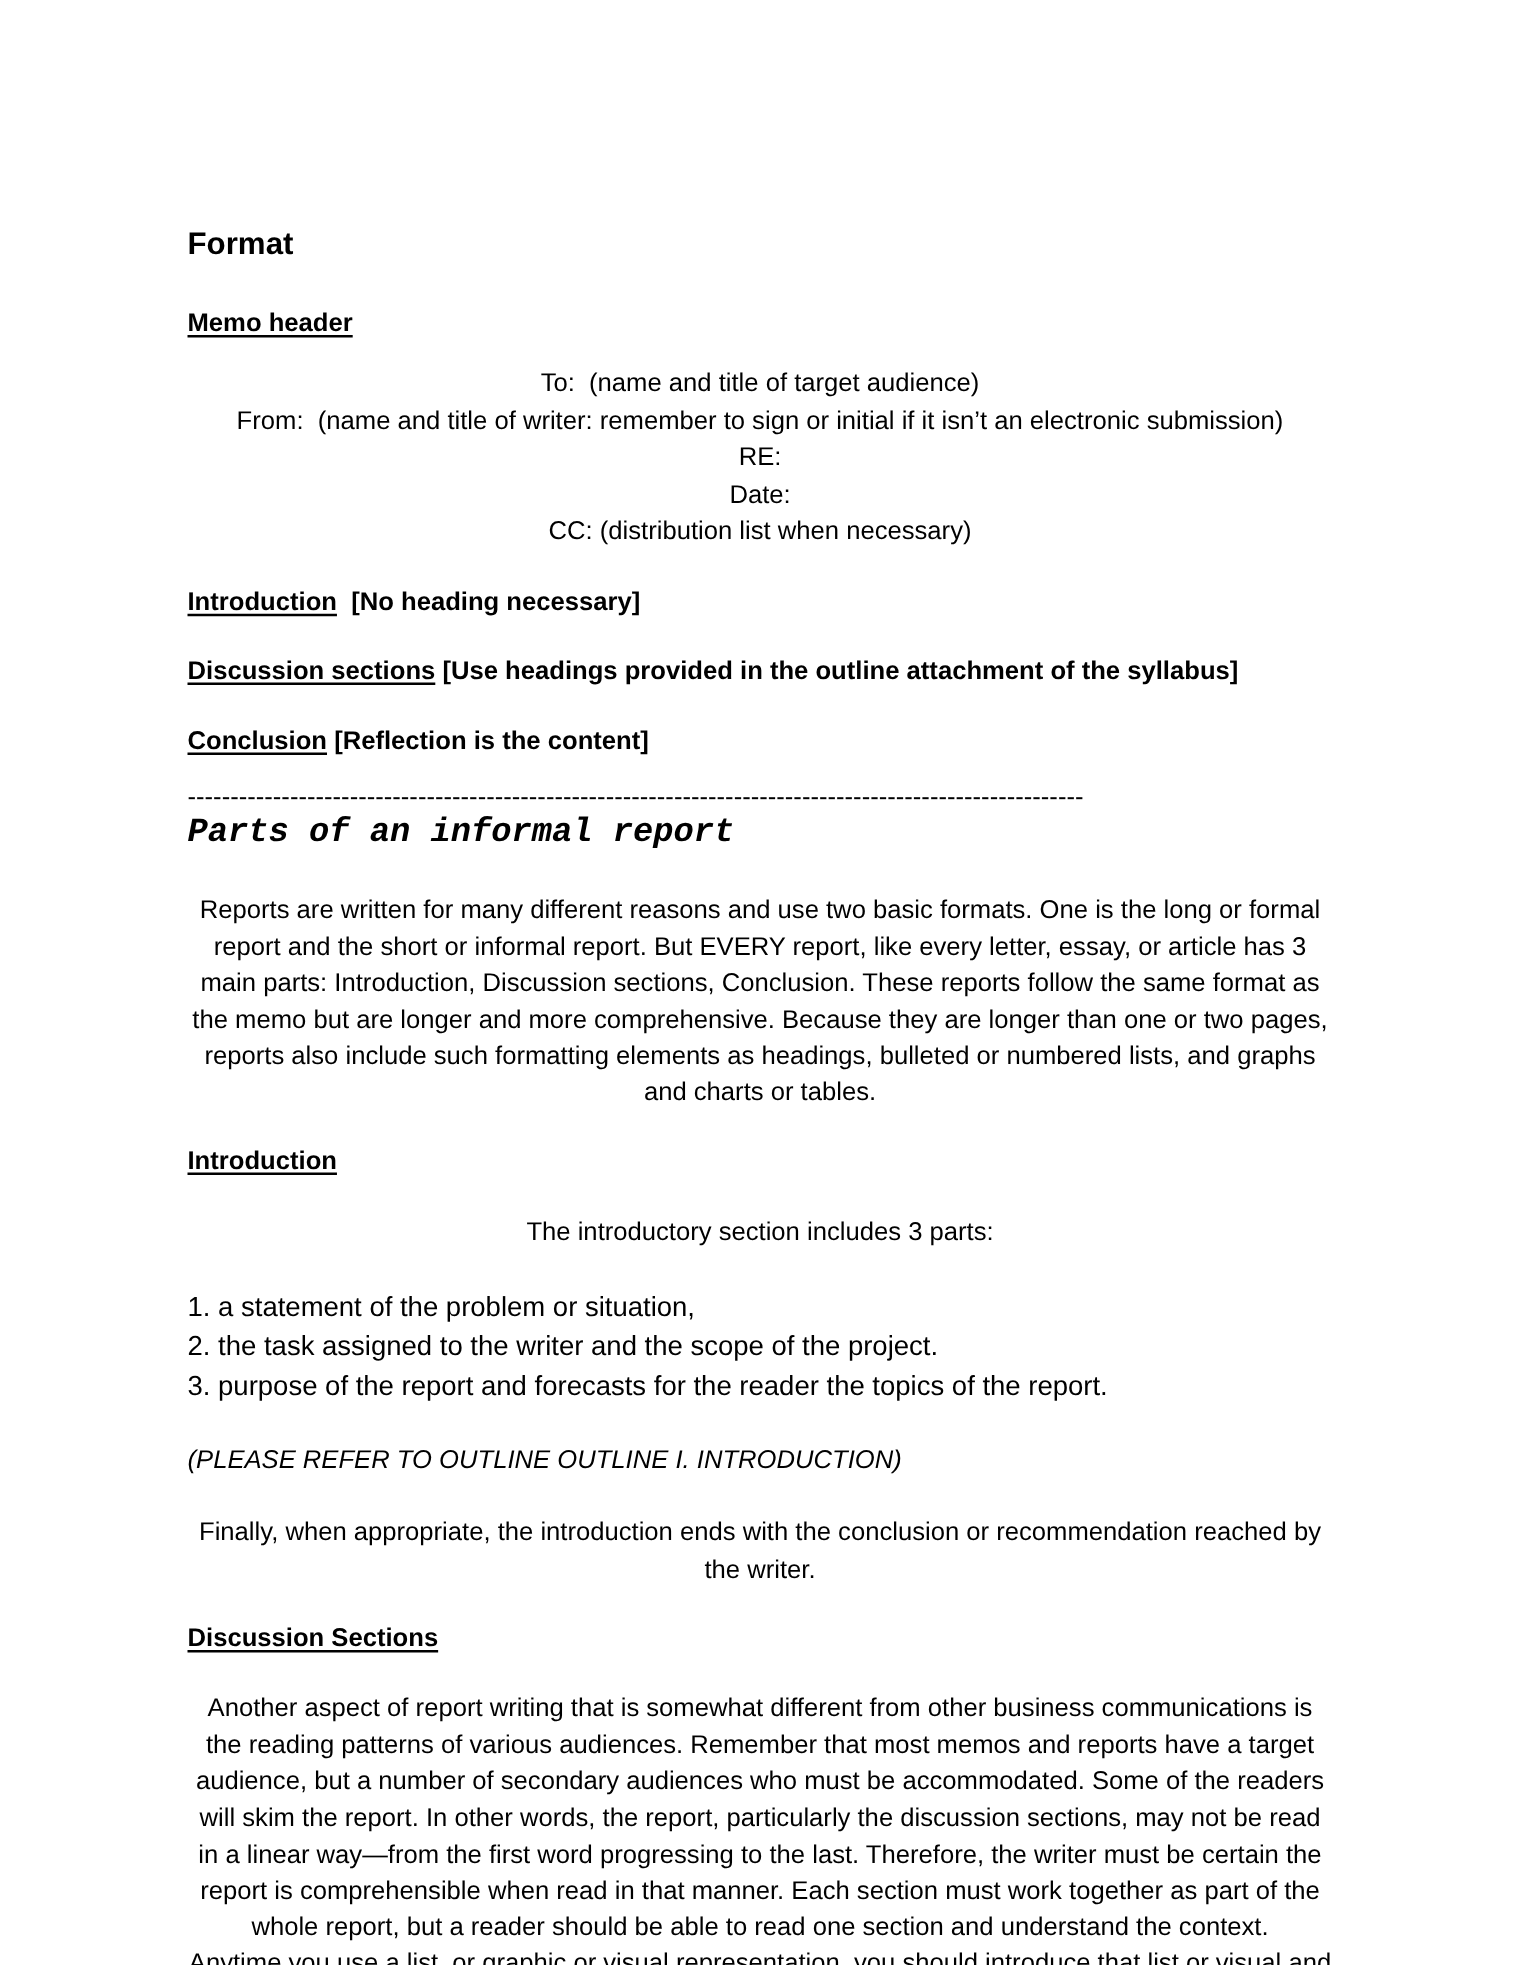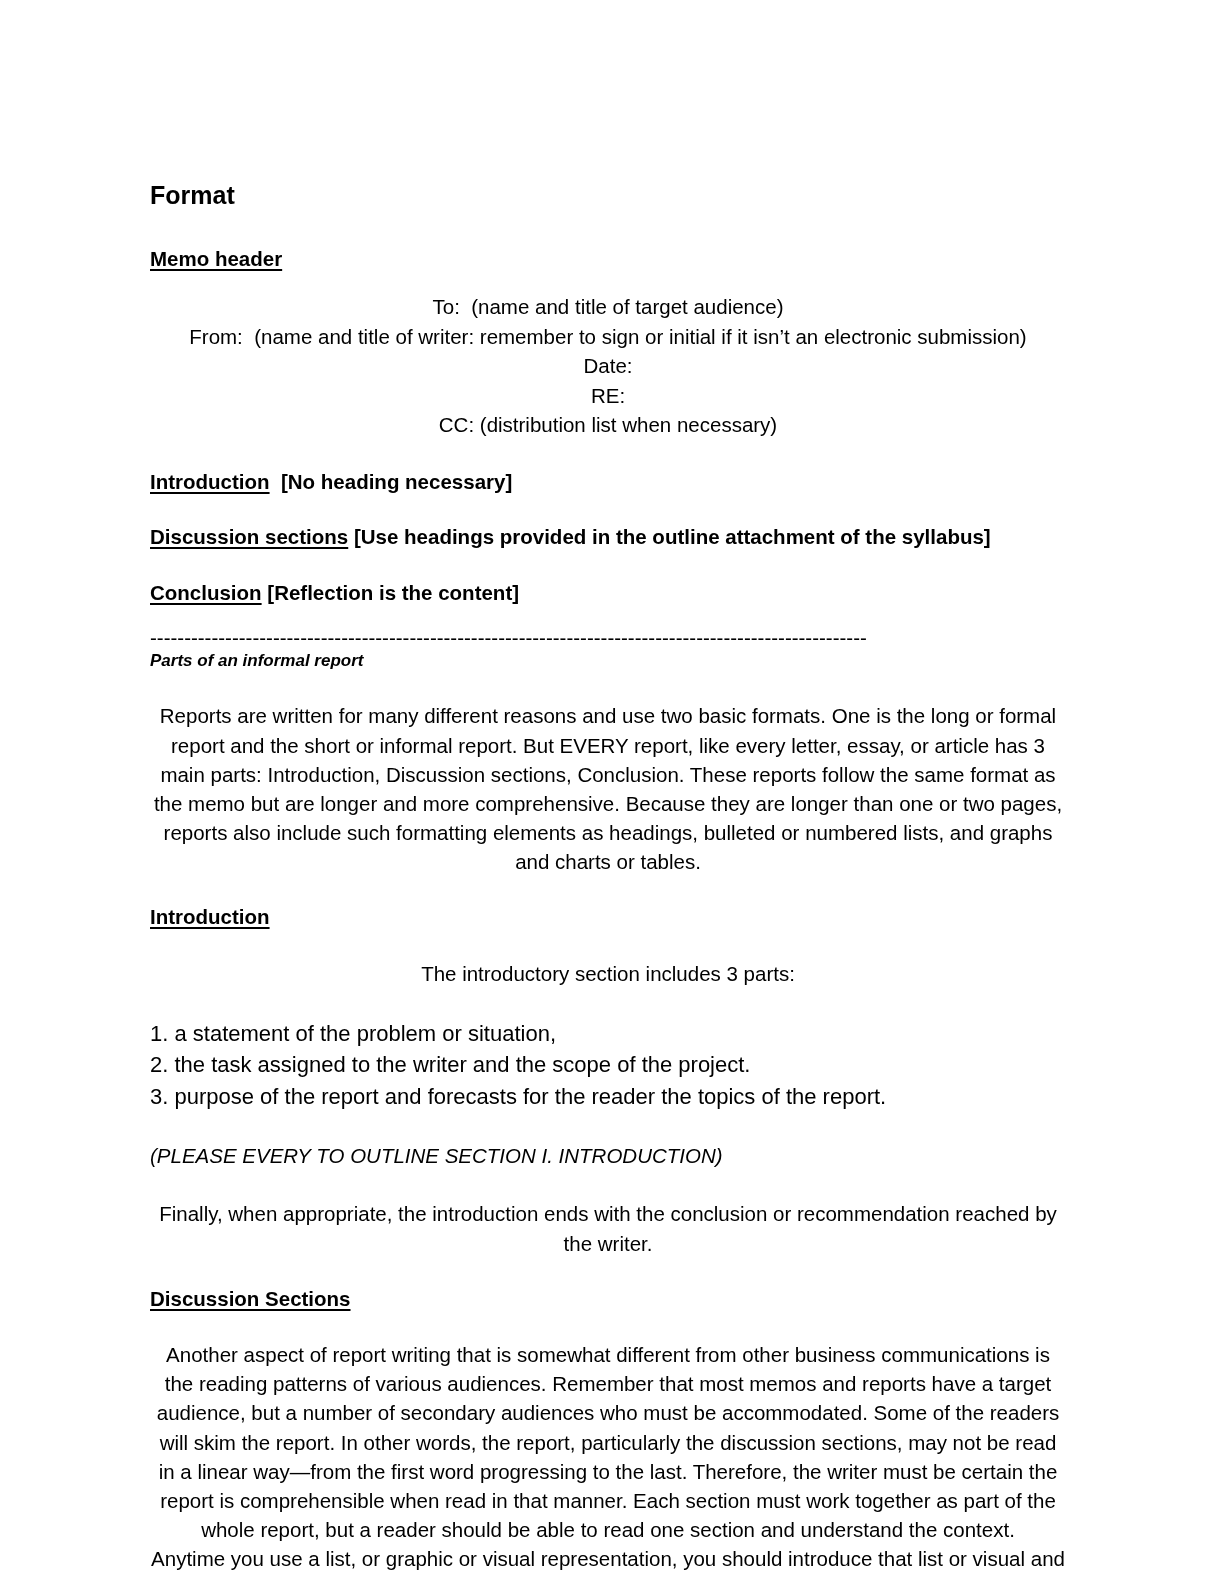--- a/index.html
+++ b/index.html
@@ -84,25 +84,26 @@
     line-height: 0.9;
     letter-spacing: 0px;
     white-space: nowrap;
     overflow: hidden;
     width: 820px;
     margin: 0 0 4px 0;
     color: #000;
   }
 
   .bold-italic-head {
-    font-size: 17px;
+    font-size: 27px;
     font-weight: bold;
     font-style: italic;
     margin: 0 0 30px 0;
     line-height: 1.2;
+    font-family: Liberation Mono, monospace;
   }
 
   p.body {
     font-size: 20.5px;
     line-height: 1.42;
     margin: 0 0 30px 0;
     text-align: center;
   }
 
   .sec-head {
@@ -133,22 +134,22 @@
 
     <div class="h-format">Format</div>
 
     <div class="block-memo-head">
       <span class="h-underline">Memo header</span>
     </div>
 
     <div class="memo-lines">
       <div>To:  (name and title of target audience)</div>
       <div>From:  (name and title of writer: remember to sign or initial if it isn’t an electronic submission)</div>
+      <div>RE:</div>
       <div>Date:</div>
-      <div>RE:</div>
       <div>CC: (distribution list when necessary)</div>
     </div>
 
     <div class="inline-head-row">
       <span class="lead">Introduction</span><span class="rest">&nbsp; </span><span class="rest">[No heading necessary]</span>
     </div>
 
     <div class="inline-head-row">
       <span class="lead">Discussion sections</span><span class="rest"> </span><span class="rest">[Use headings provided in the outline attachment of the syllabus]</span>
     </div>
@@ -168,21 +169,21 @@
     </div>
 
     <p class="body">The introductory section includes 3 parts:</p>
 
     <div class="num-list">
       <div>1. a statement of the problem or situation,</div>
       <div>2. the task assigned to the writer and the scope of the project.</div>
       <div>3. purpose of the report and forecasts for the reader the topics of the report.</div>
     </div>
 
-    <div class="italic-note">(PLEASE EVERY TO OUTLINE SECTION I. INTRODUCTION)</div>
+    <div class="italic-note">(PLEASE REFER TO OUTLINE OUTLINE I. INTRODUCTION)</div>
 
     <p class="body">Finally, when appropriate, the introduction ends with the conclusion or recommendation reached by the writer.</p>
 
     <div class="sec-head">
       <span class="h-underline">Discussion Sections</span>
     </div>
 
     <p class="body" style="margin-bottom:0">Another aspect of report writing that is somewhat different from other business communications is the reading patterns of various audiences. Remember that most memos and reports have a target audience, but a number of secondary audiences who must be accommodated. Some of the readers will skim the report. In other words, the report, particularly the discussion sections, may not be read in a linear way—from the first word progressing to the last. Therefore, the writer must be certain the report is comprehensible when read in that manner. Each section must work together as part of the whole report, but a reader should be able to read one section and understand the context.</p>
     <p class="body">Anytime you use a list, or graphic or visual representation, you should introduce that list or visual and explain its purpose to the audience.</p>
 

